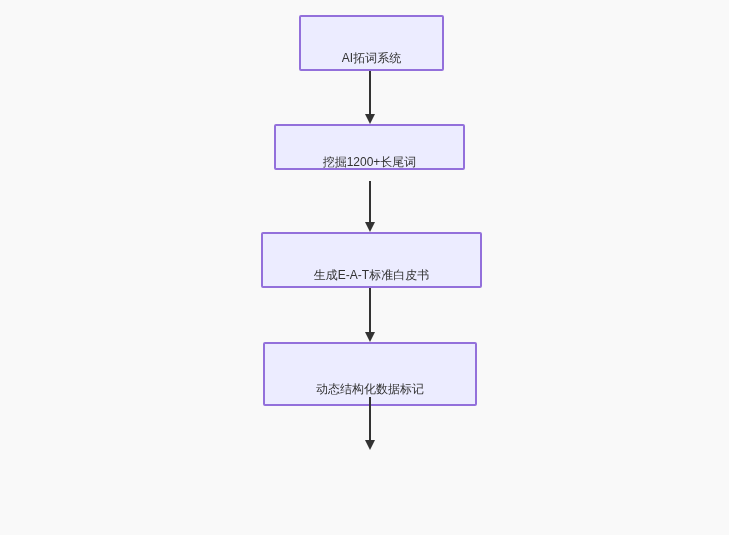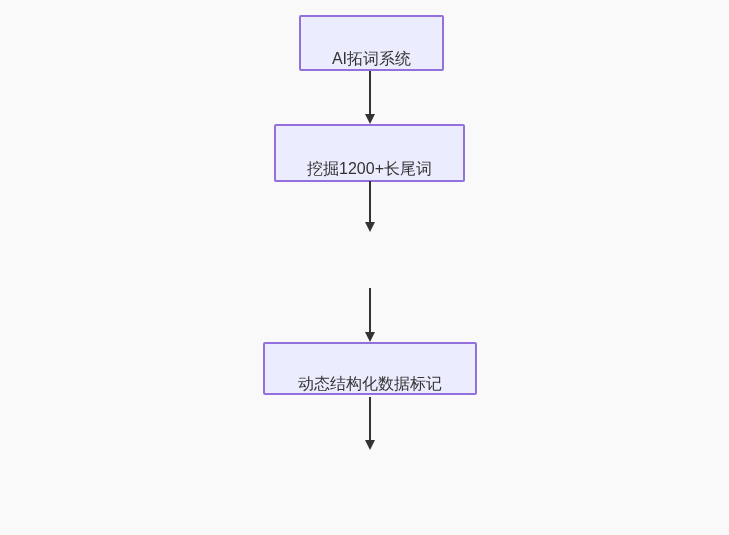--- a/index.html
+++ b/index.html
@@ -27,30 +27,30 @@
     position: absolute;
     background: var(--node-fill);
     border: 2px solid var(--node-border);
     border-radius: 2px;
     display: flex;
     align-items: center;
     justify-content: center;
   }
   .node-label {
     color: var(--text-color);
-    font-size: 16px;
+    font-size: 12px;
     line-height: 1.3;
     white-space: nowrap;
     text-align: center;
     margin-top: 32px;
   }
   .node1 { left: 299px; top: 15px;  width: 145px; height: 56px; }
-  .node2 { left: 274px; top: 124px; width: 191px; height: 58px; }
+  .node2 { left: 274px; top: 124px; width: 191px; height: 46px; }
   .node3 { left: 261px; top: 232px; width: 221px; height: 56px; }
-  .node4 { left: 263px; top: 342px; width: 214px; height: 53px; }
+  .node4 { left: 263px; top: 342px; width: 214px; height: 64px; }
   .node5 { left: 253px; top: 450px; width: 235px; height: 55px; }
 
   .edge {
     position: absolute;
     left: 364px;           
     width: 12px;
     display: flex;
     flex-direction: column;
     align-items: center;
   }
@@ -87,20 +87,23 @@
 
   <div class="node node2">
     <span class="node-label">挖掘1200+长尾词</span>
   </div>
 
   <div class="edge edge2">
     <div class="edge-line"></div>
     <div class="edge-head"></div>
   </div>
 
+  <div class="node node3">
+    <span class="node-label">生成E-A-T标准白皮书</span>
+  </div>
 
   <div class="edge edge3">
     <div class="edge-line"></div>
     <div class="edge-head"></div>
   </div>
 
   <div class="node node4">
     <span class="node-label">动态结构化数据标记</span>
   </div>
 

